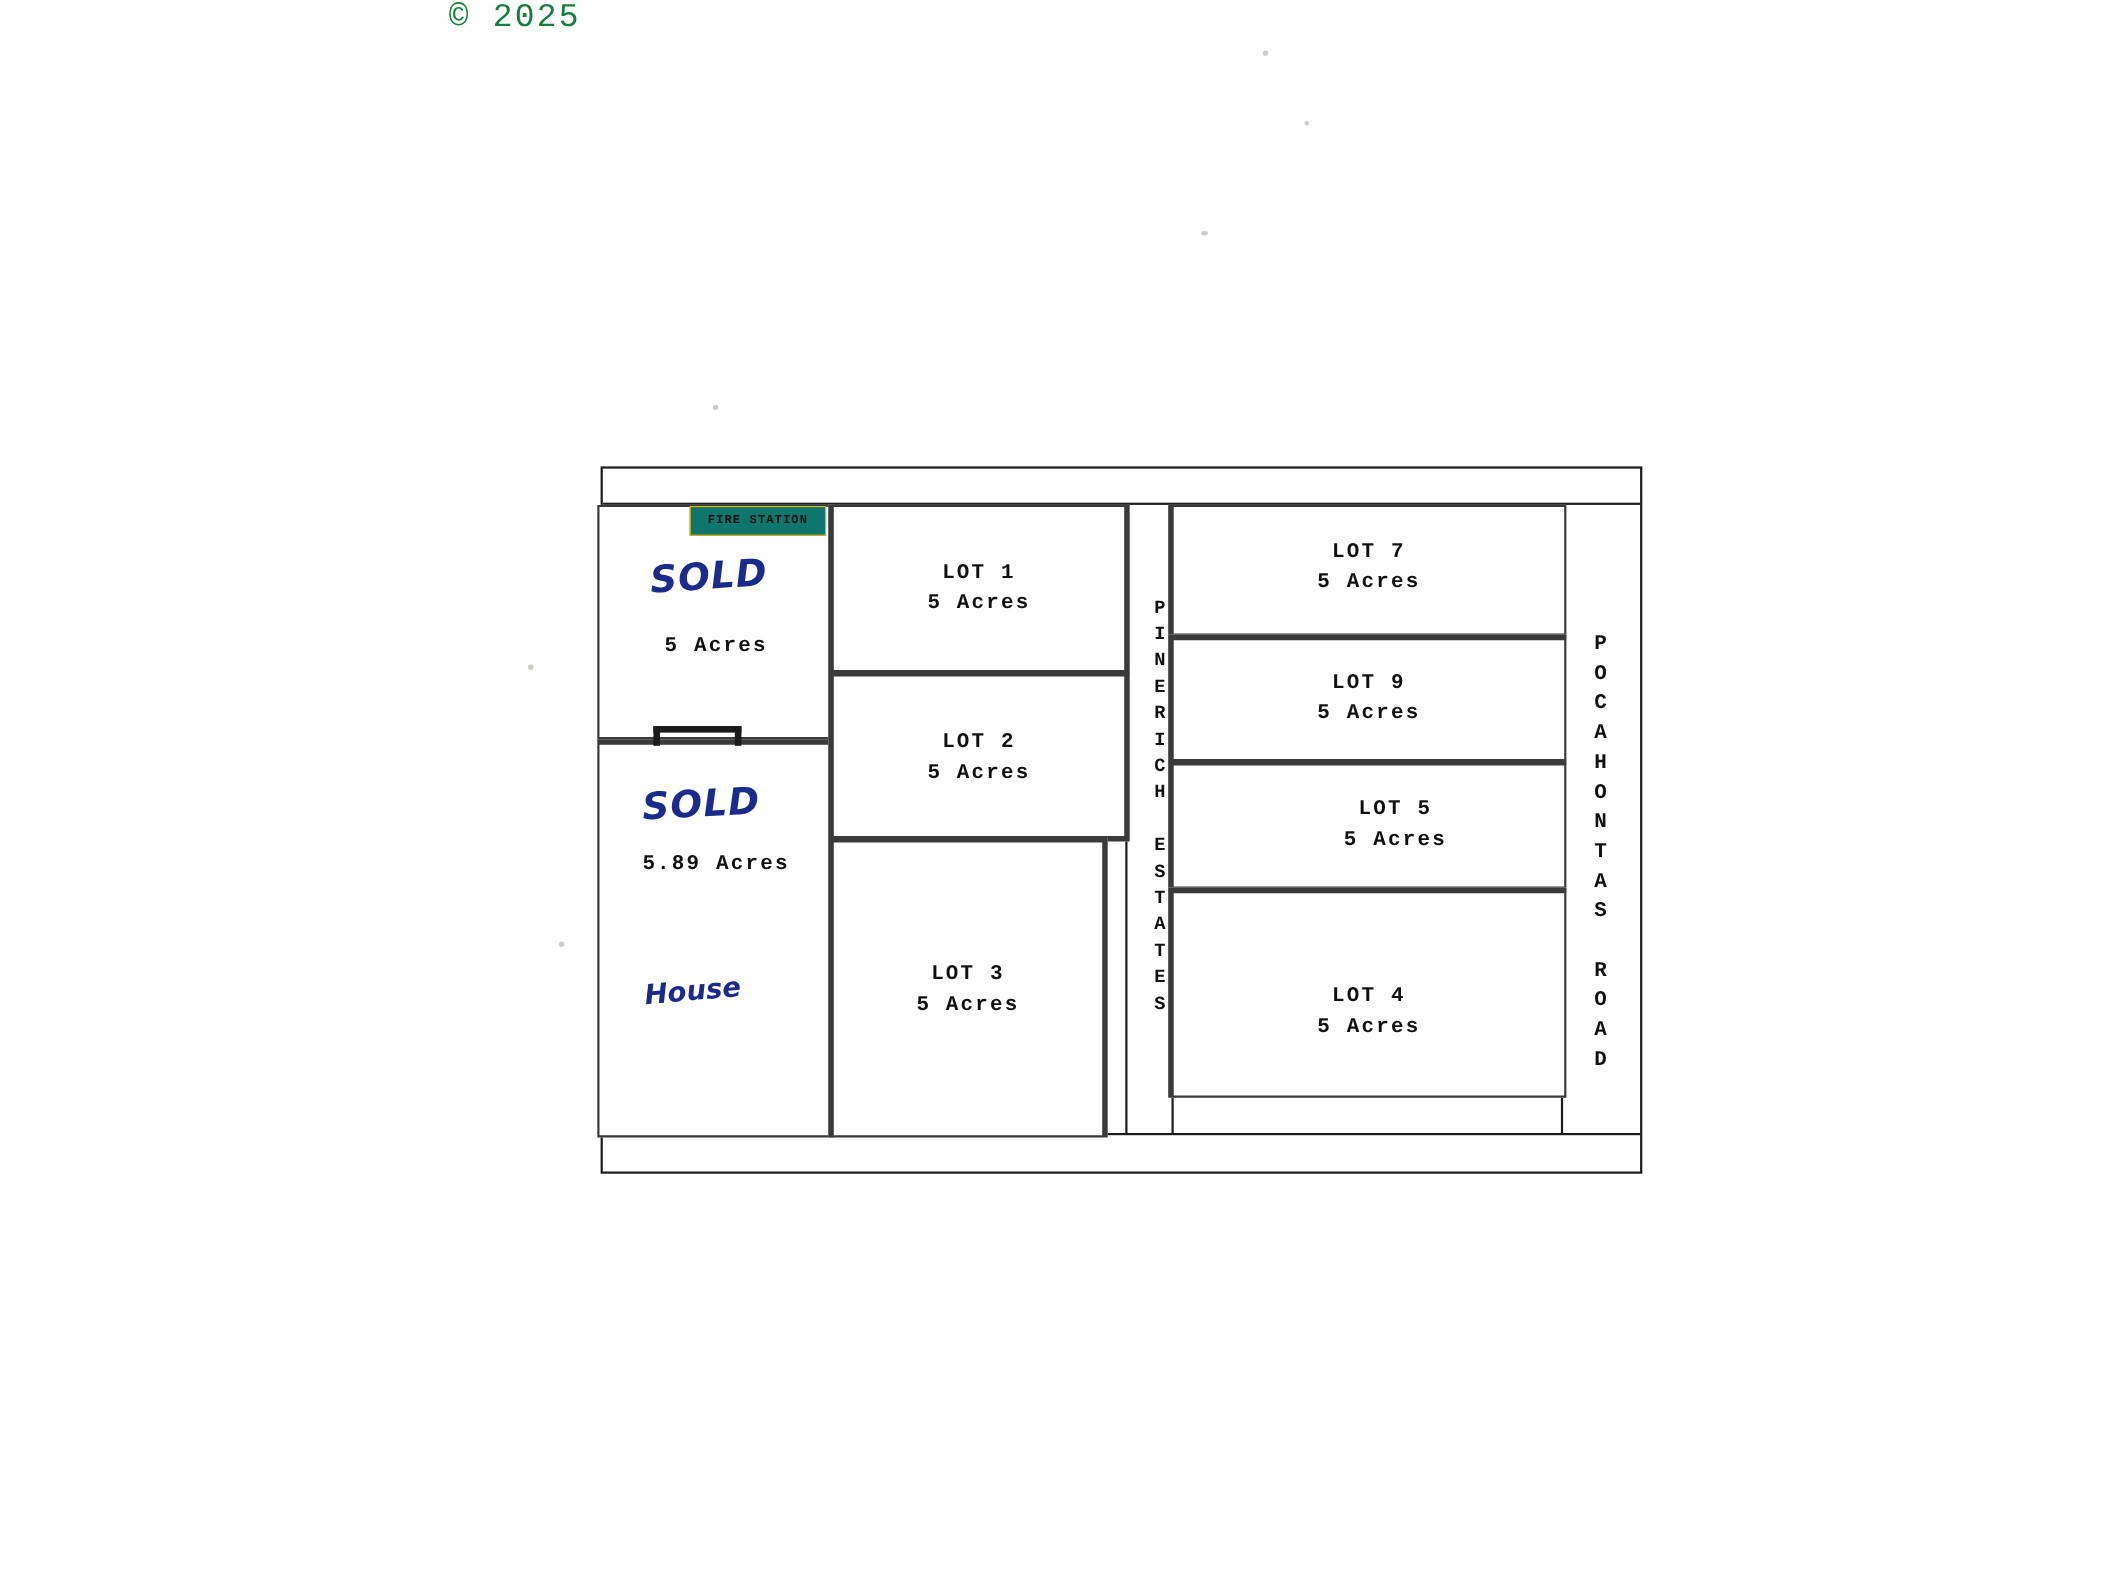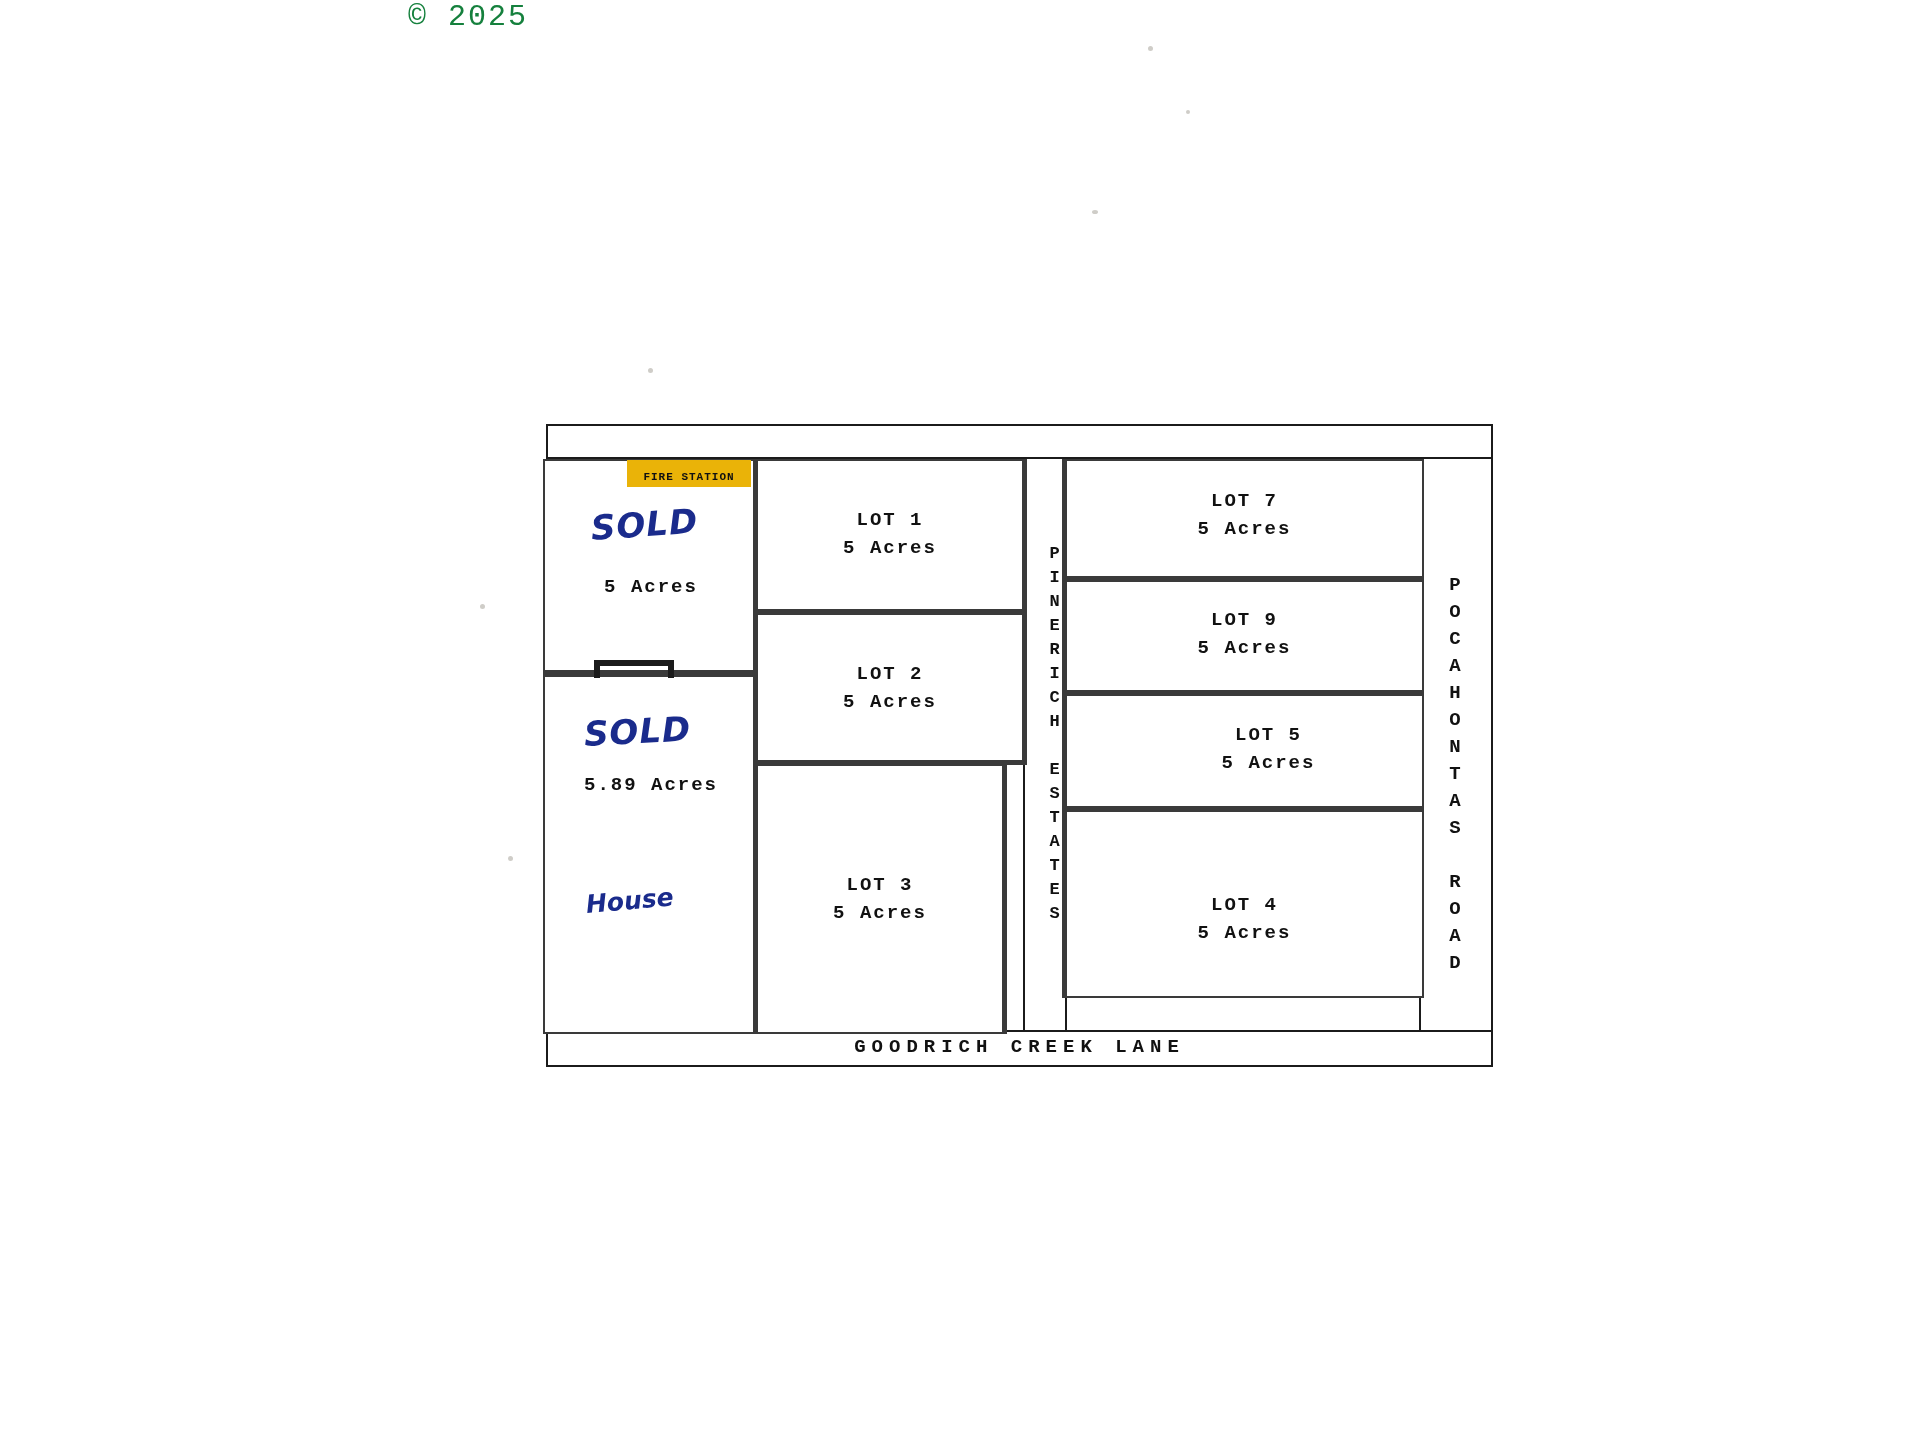--- a/index.html
+++ b/index.html
@@ -118,22 +118,22 @@
     color: #111;
     text-align: center;
     width: 100%;
     position: absolute;
     white-space: nowrap;
   }
 
   
   #fire-station {
     position: absolute;
-    background: #eab308;
-    border: 5px solid #eab308;
+    background: #0f766e;
+    border: 1px solid #eab308;
     box-sizing: border-box;
   }
   #fire-station span {
     display: block;
     font-family: "Liberation Mono", monospace;
     font-weight: bold;
     font-size: 11px;
     letter-spacing: 1px;
     text-align: center;
     line-height: 25px;
@@ -198,21 +198,20 @@
 <div class="speck" style="left:508px;top:856px;width:5px;height:5px;"></div>
 <div class="speck" style="left:666px;top:926px;width:4px;height:4px;"></div>
 
 <div id="plat">
 
   <div class="frame"></div>
 
   <div class="hline" style="left:2px;top:33px;width:943px;height:2px;"></div>
   <div class="hline" style="left:2px;top:606px;width:943px;height:2px;"></div>
 
-  <div class="road-label" id="road-bottom">GOODRICH CREEK LANE</div>
   <div class="road-label" id="road-right">POCAHONTAS ROAD</div>
   <div class="road-label" id="road-center">PINERICH ESTATES</div>
 
   <div class="hline" style="left:873px;top:35px;width:2px;height:571px;"></div>
 
   <div class="hline" style="left:477px;top:35px;width:2px;height:571px;"></div>
   <div class="hline" style="left:519px;top:35px;width:2px;height:571px;"></div>
 
   <div class="parcel" style="left:-3px;top:35px;width:215px;height:216px;border-left-width:2px;border-top-width:2px;"></div>
   <div class="parcel" style="left:-3px;top:248px;width:215px;height:362px;border-left-width:2px;border-bottom-width:2px;"></div>

